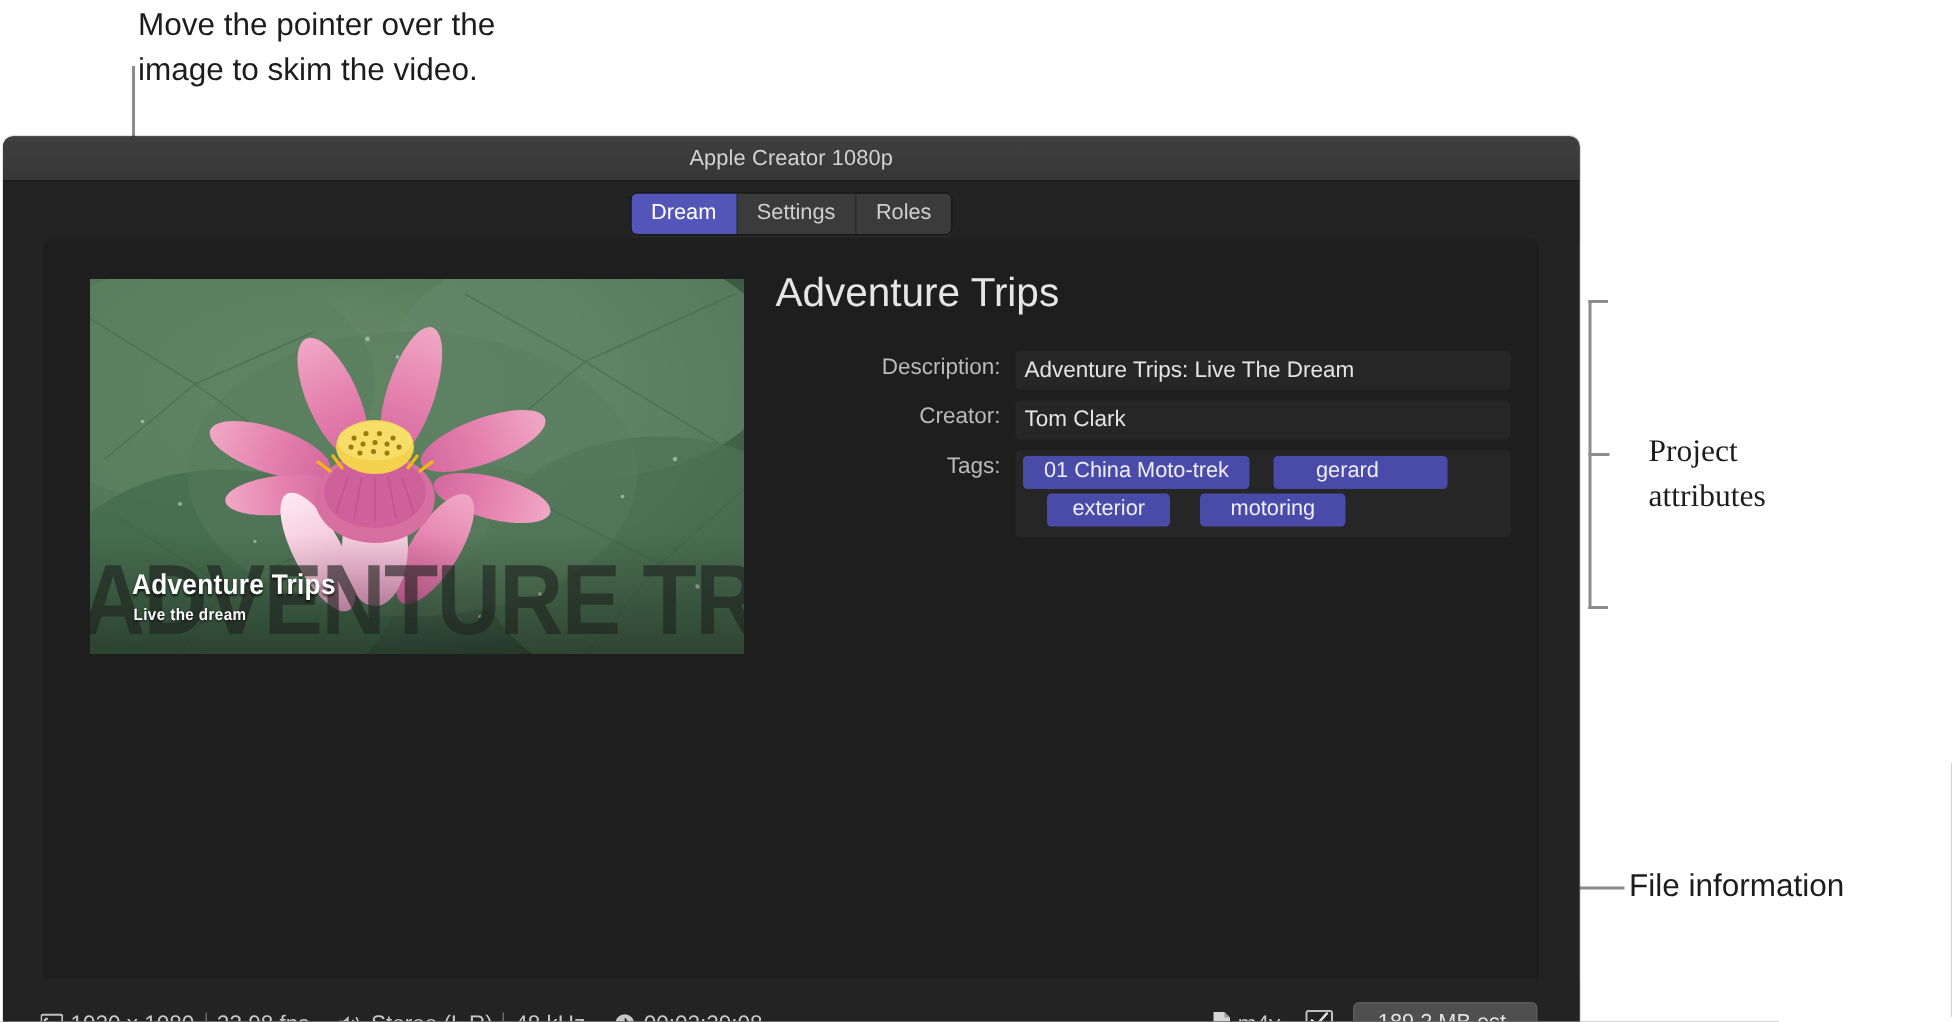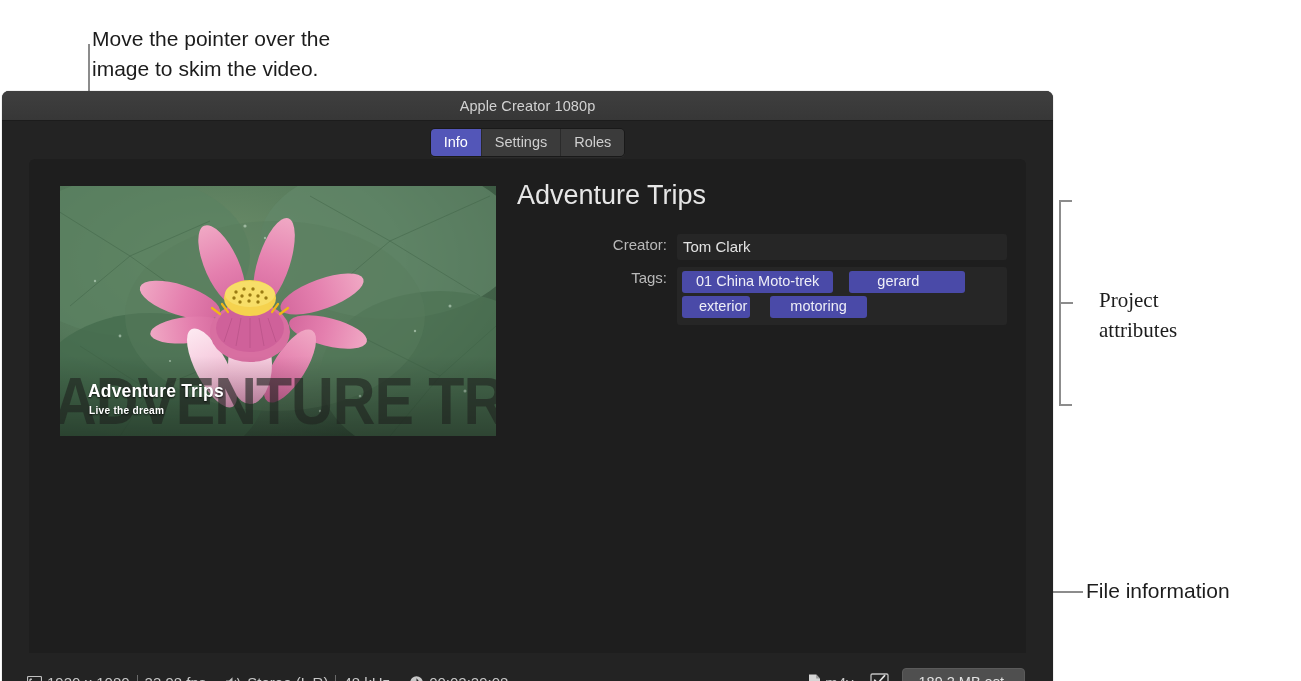--- a/index.html
+++ b/index.html
@@ -14,21 +14,21 @@
 
   
   .callout-text {
     position: absolute;
     color: #1c1c1c;
     font-size: 21px;
     line-height: 30px;
     font-family: "Liberation Sans", sans-serif;
     white-space: pre-line;
   }
-  #callout-top { left: 92px; top: 2px; width: 400px; margin-top: 22px; }
+  #callout-top { left: 92px; top: 2px; width: 400px; }
   #callout-right-attrs { left: 1099px; top: 285px; width: 190px; font-family: Liberation Serif, serif; }
   #callout-right-file { left: 1086px; top: 576px; width: 200px; }
 
   .leader-v {
     position: absolute;
     width: 2px;
     background: #8c8c8c;
   }
   #leader-top { left: 88px; top: 44px; height: 160px; }
 
@@ -218,21 +218,21 @@
     border-radius: 3px;
     padding: 1px 10px 2px;
     margin: 1px 3px 2px 0;
     white-space: nowrap;
   }
   .tag.wide1 { padding-left: 14px; padding-right: 14px; }
   .tag.gerard { margin-left: 13px; padding-left: 28px; padding-right: 46px; }
   .tag.vistas { padding-left: 22px; padding-right: 22px; }
   .tag.food   { margin-left: 13px; padding-left: 22px; padding-right: 22px; }
   .tag.remy   { margin-left: 15px; padding-left: 26px; padding-right: 26px; }
-  .tag.exterior { padding-left: 17px; padding-right: 3px; }
+  .tag.exterior { padding-left: 17px; padding-right: 17px; margin-left: 16px; }
   .tag.motoring { margin-left: 17px; padding-left: 20px; padding-right: 20px; }
 
   
   #statusbar {
     position: absolute;
     left: 0; top: 562px;
     width: 1051px; height: 58px;
     background: #232323;
     display: flex;
     align-items: center;
@@ -280,21 +280,21 @@
   <div id="callout-right-file" class="callout-text">File information</div>
 
   <div id="window">
 
     <div id="titlebar">
       <span class="title">Apple Creator 1080p</span>
     </div>
 
     <div id="tabbar">
       <div class="segmented">
-        <div class="seg active">Info</div>
+        <div class="seg active">Dream</div>
         <div class="seg">Settings</div>
         <div class="seg">Roles</div>
       </div>
     </div>
 
     <div id="panel">
 
       <div id="thumb">
         <svg id="thumb-canvas" viewBox="0 0 436 250" preserveAspectRatio="none">
           <defs>
@@ -401,20 +401,24 @@
         <div class="big-watermark">ADVENTURE TRIPS</div>
         <div class="lower-third">
           <div class="lt-title">Adventure Trips</div>
           <div class="lt-sub">Live the dream</div>
         </div>
       </div>
 
       <div id="attrs">
         <div id="proj-title">Adventure Trips</div>
 
+        <div class="field-row">
+          <div class="field-label">Description:</div>
+          <div class="field-value">Adventure Trips: Live The Dream</div>
+        </div>
 
         <div class="field-row">
           <div class="field-label">Creator:</div>
           <div class="field-value">Tom Clark</div>
         </div>
 
         <div class="field-row">
           <div class="field-label">Tags:</div>
           <div class="tags-box">
             <div class="tag-row">

